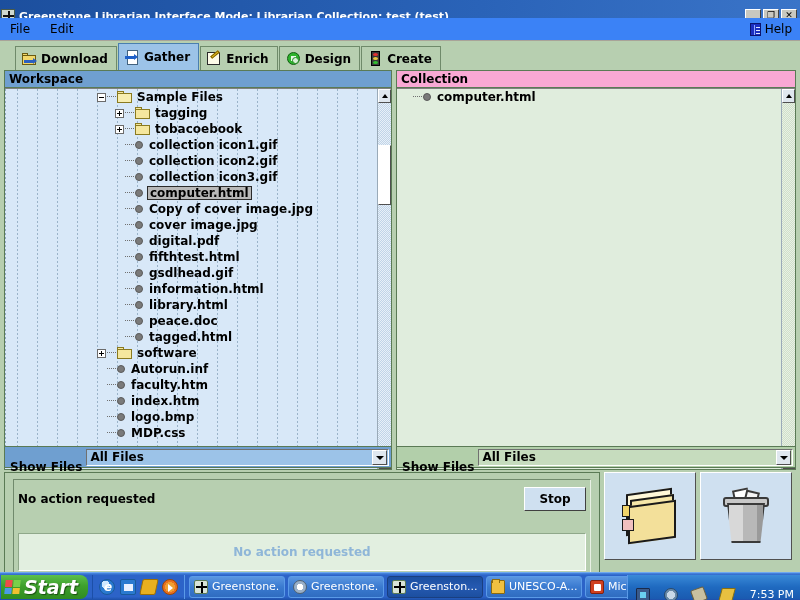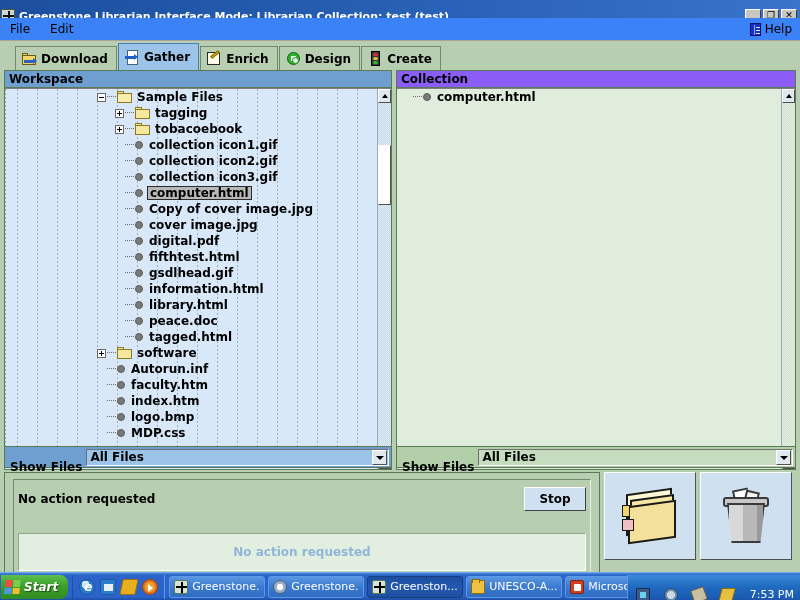--- a/index.html
+++ b/index.html
@@ -186,21 +186,21 @@
   .panel.right { left: 392px; width: 400px; }
 
   .panel-header {
     height: 17px; line-height: 16px;
     font-size: 12px; font-weight: bold; color: #000;
     padding-left: 4px;
     border-bottom: 1px solid #5a7a55;
     overflow: hidden; white-space: nowrap;
   }
   .panel.left  .panel-header { background: #6f9fd0; }
-  .panel.right .panel-header { background: #8b5cf6; }
+  .panel.right .panel-header { background: #f9a8d4; }
 
   .panel-body {
     flex: 1 1 auto; position: relative; overflow: hidden;
     border-top: 1px solid #808080;
   }
   .panel.left  .panel-body { background: #d8e8f8; }
   .panel.right .panel-body { background: #e0eddd; }
 
   
   .guides {
@@ -444,21 +444,21 @@
     background: linear-gradient(to bottom, #4a8ae0 0%, #2c63c8 8%, #2c63c8 88%, #1c4fa8 100%);
     border-top: 1px solid #6fa8f0;
     display: flex; align-items: center;
   }
   .startbtn {
     height: 24px; margin: 0 4px 0 1px;
     padding: 0 10px 0 4px;
     background: linear-gradient(to bottom, #5cc04c 0%, #3ea02c 45%, #2f8c20 100%);
     border-radius: 0 8px 8px 0;
     display: flex; align-items: center; gap: 4px;
-    color: #fff; font-weight: bold; font-size: 12px;
+    color: #fff; font-weight: bold; font-size: 19px;
     text-shadow: 1px 1px 1px #1a5010;
     font-style: italic;
   }
   .winflag {
     width: 15px; height: 14px; position: relative;
     display: grid; grid-template-columns: 1fr 1fr; grid-template-rows: 1fr 1fr;
     gap: 1px; transform: skewX(-6deg);
   }
   .winflag i { display:block; }
   .winflag i:nth-child(1){ background:#f04a4a; }

